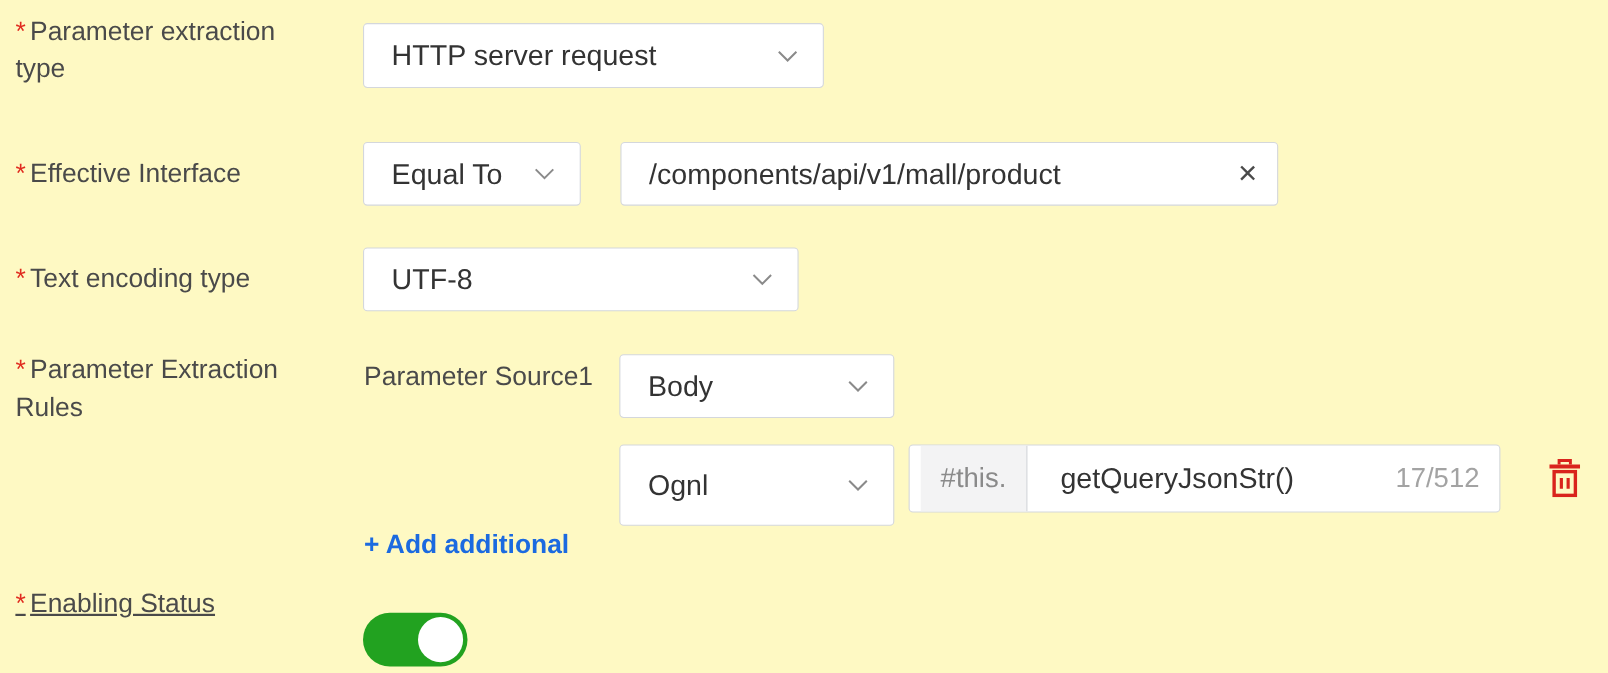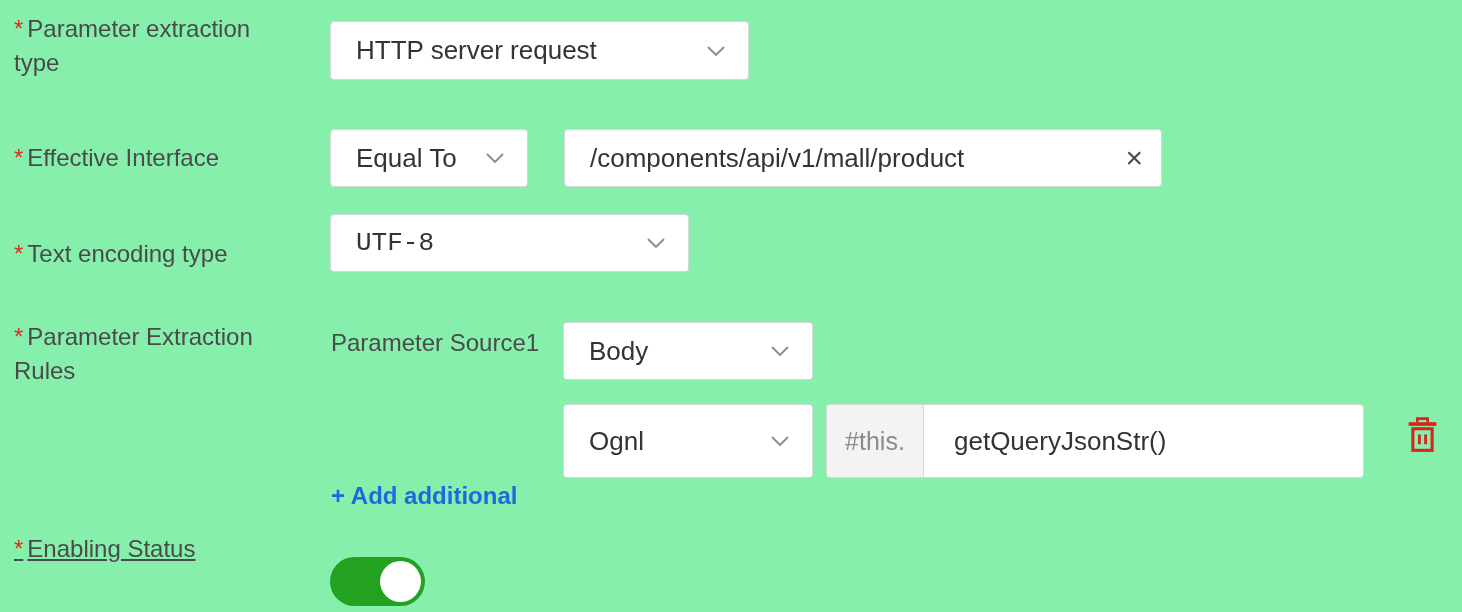--- a/index.html
+++ b/index.html
@@ -2,21 +2,21 @@
 <html><head>
 <meta charset="utf-8">
 <style>
   * { margin: 0; padding: 0; box-sizing: border-box; }
   html, body { background: #fdfdfd; }
   body { font-family: "Liberation Sans", sans-serif; }
   .page {
     position: relative;
     width: 1462px;
     height: 612px;
-    background: #86efac;
+    background: #fef9c3;
     overflow: hidden;
   }
   .field-label {
     position: absolute;
     left: 14px;
     width: 282px;
     font-size: 24px;
     line-height: 34px;
     color: #4a4a4a;
   }
@@ -96,27 +96,28 @@
   .add-link {
     left: 331px;
     top: 482px;
     font-size: 24px;
   }
   .input-group {
     position: absolute;
     left: 826px;
     top: 404px;
     width: 538px;
-    height: 74px;
+    height: 62px;
     background: #ffffff;
     border: 1px solid #d4d7dc;
     border-radius: 4px;
     display: flex;
     align-items: stretch;
     overflow: hidden;
+    padding-left: 10px;
   }
   .prefix {
     width: 97px;
     flex: 0 0 97px;
     background: #f3f3f4;
     border-right: 1px solid #d4d7dc;
     display: flex;
     align-items: center;
     justify-content: center;
     font-size: 25px;
@@ -199,21 +200,21 @@
     </span>
   </div>
   <div class="text-input" style="left:540px;top:129px;width:598px;height:58px;margin-left:24px;">
     <span>/components/api/v1/mall/product</span>
     <span class="clear">×</span>
   </div>
 
   <div class="field-label" style="top:237px;">
     <span class="req">*</span><span>Text encoding type</span>
   </div>
-  <div class="select" style="left:330px;top:214px;width:359px;height:58px;font-family:Liberation Mono, monospace;">
+  <div class="select" style="left:330px;top:225px;width:396px;height:58px;">
     <span>UTF-8</span>
     <span class="chevron">
       <svg width="24" height="24" viewBox="0 0 24 24">
           <path d="M4 8 L12 16 L20 8" fill="none" stroke="#8a8a8a" stroke-width="1.8"></path>
         </svg>
     </span>
   </div>
 
   <div class="field-label" style="top:320px;">
     <span class="req">*</span><span>Parameter Extraction Rules</span>
@@ -232,20 +233,21 @@
     <span>Ognl</span>
     <span class="chevron">
       <svg width="24" height="24" viewBox="0 0 24 24">
           <path d="M4 8 L12 16 L20 8" fill="none" stroke="#8a8a8a" stroke-width="1.8"></path>
         </svg>
     </span>
   </div>
   <div class="input-group">
     <div class="prefix">#this.</div>
     <div class="expr-value">getQueryJsonStr()</div>
+    <div class="counter">17/512</div>
   </div>
   <button class="trash-btn">
     <span>
       <svg width="35" height="37" viewBox="0 0 34 36">
         <path d="M12 6 V2.5 H22 V6" fill="none" stroke="#d9241c" stroke-width="2.6"></path>
         <line x1="3.5" y1="7.8" x2="30.5" y2="7.8" stroke="#d9241c" stroke-width="3.6"></line>
         <rect x="7.6" y="12.4" width="18.8" height="21" fill="none" stroke="#d9241c" stroke-width="3"></rect>
         <line x1="14" y1="18" x2="14" y2="27.5" stroke="#d9241c" stroke-width="2.8"></line>
         <line x1="20" y1="18" x2="20" y2="27.5" stroke="#d9241c" stroke-width="2.8"></line>
       </svg>

